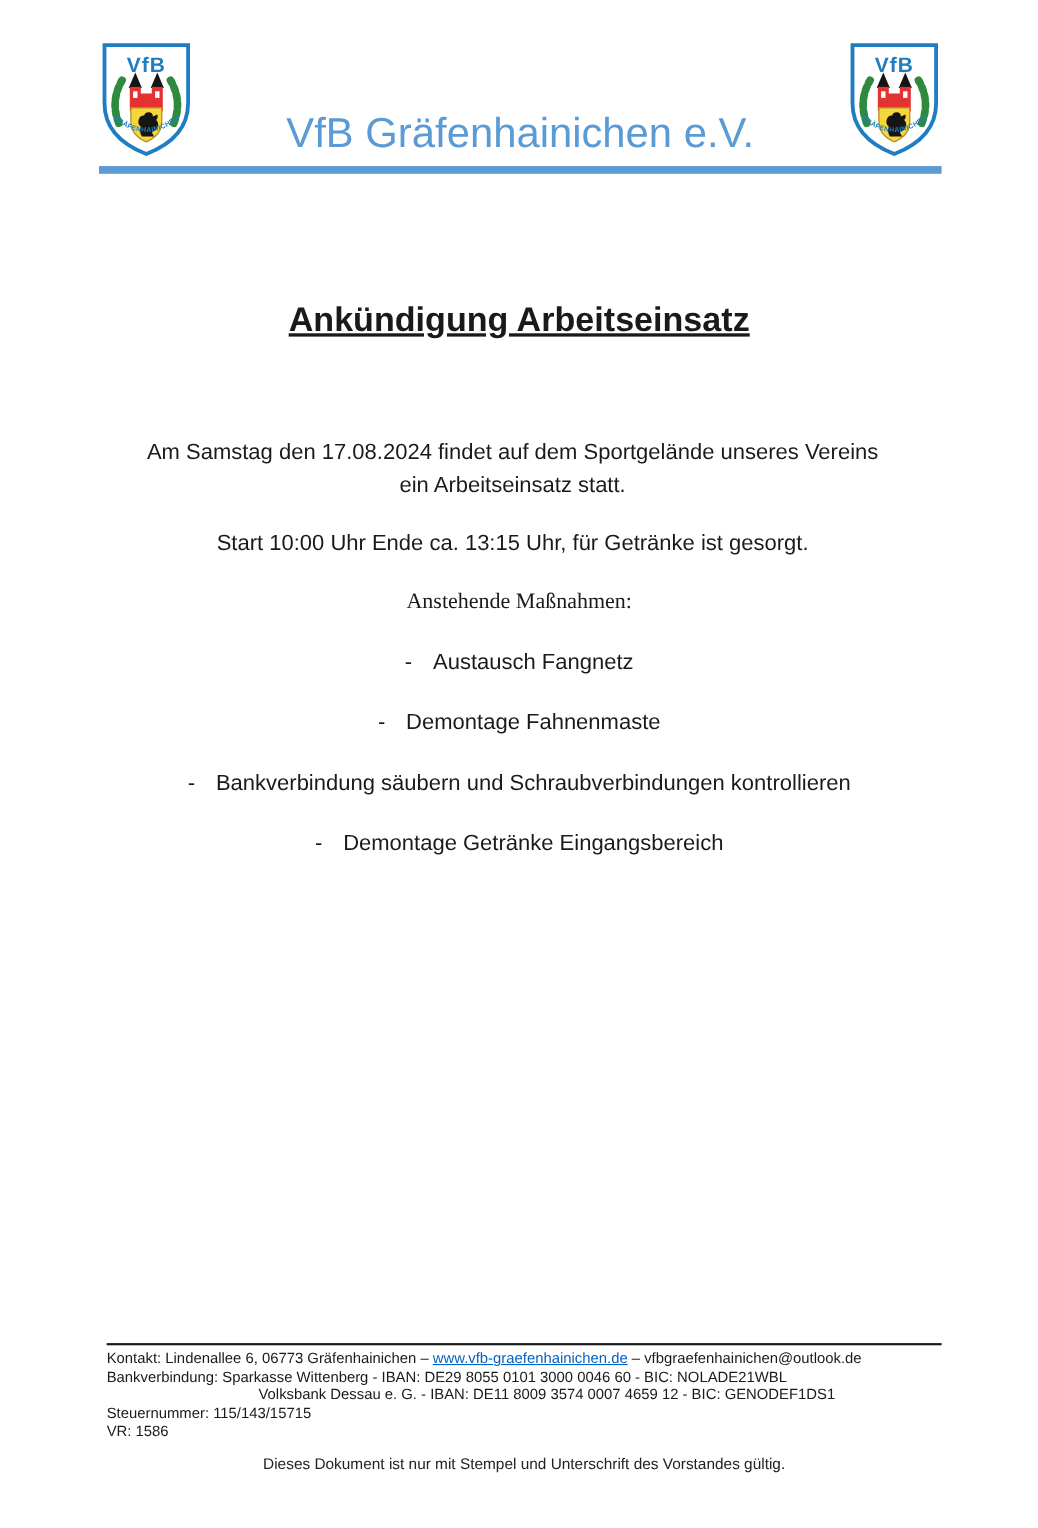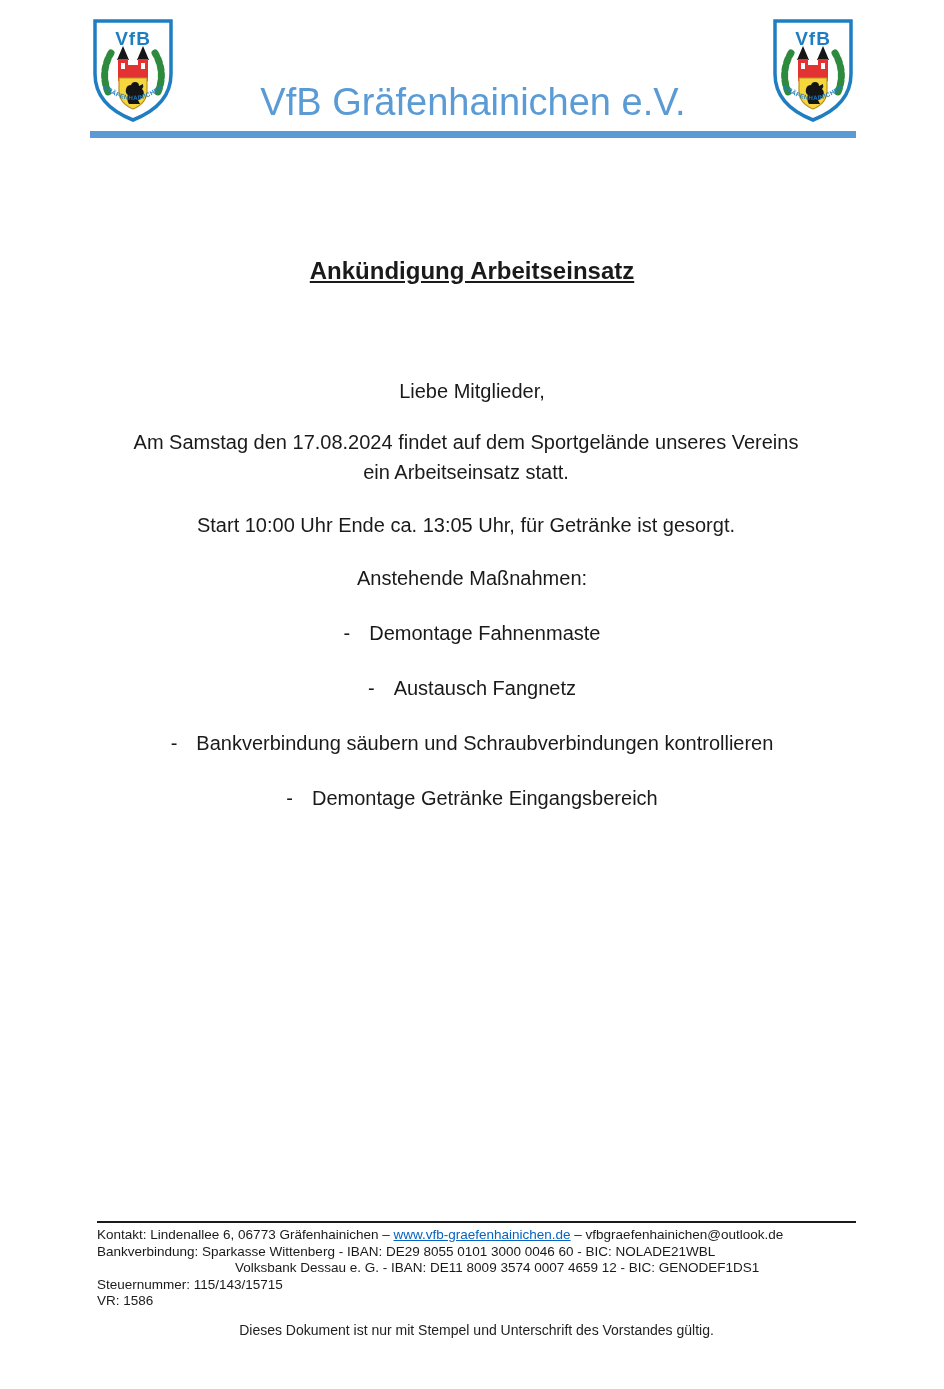--- a/index.html
+++ b/index.html
@@ -15,21 +15,21 @@
     background: #ffffff;
     font-family: "Liberation Sans", "DejaVu Sans", sans-serif;
     color: #1a1a1a;
     overflow: hidden;
   }
   
   .header {
     display: flex;
     align-items: flex-end;
     justify-content: space-between;
-    padding: 18px 88px 0 90px;
+    padding: 38px 88px 0 90px;
   }
   .logo { width: 86px; height: 106px; flex: 0 0 auto; }
   .club-title {
     flex: 1 1 auto;
     text-align: center;
     font-size: 38px;
     line-height: 44px;
     color: #5b9bd5;
     padding-bottom: 0;
     white-space: nowrap;
@@ -42,29 +42,29 @@
   
   .content {
     width: 705px;
     margin: 0 auto;
     text-align: center;
     font-size: 20px;
     line-height: 30px;
   }
   .doc-title {
     margin: 116px 0 88px 0;
-    font-size: 24px;
+    font-size: 31px;
     line-height: 34px;
     font-weight: bold;
     text-decoration: underline;
     text-align: center;
   }
   .salutation { margin: 0 0 21px 0; }
   .para { margin: 0 12px 23px 0; }
-  .measures-heading { margin: 0 0 25px 0; }
+  .measures-heading { margin: 0 0 25px 0; font-family: Liberation Serif, serif; }
   .measure { margin: 0 0 25px 0; }
   .measure .dash { display: inline-block; margin-right: 19px; }
   .closing { margin: 28px 0 0 0; }
   
   .footer {
     position: absolute;
     left: 97px;
     right: 88px;
     top: 1221px;
     border-top: 2px solid #1a1a1a;
@@ -133,32 +133,31 @@
     <div class="club-title">VfB Gräfenhainichen e.V.</div>
     <svg class="logo" viewBox="0 0 86 106">
       <use href="#crest"></use>
     </svg>
   </div>
   <div class="header-rule"></div>
 
   <div class="doc-title">Ankündigung Arbeitseinsatz</div>
 
   <div class="content">
-    <div class="salutation">Liebe Mitglieder,</div>
 
     <div id="paragraphs">
         <div class="para">Am Samstag den 17.08.2024 findet auf dem Sportgelände unseres Vereins ein Arbeitseinsatz statt.</div>
-        <div class="para">Start 10:00 Uhr Ende ca. 13:05 Uhr, für Getränke ist gesorgt.</div>
+        <div class="para">Start 10:00 Uhr Ende ca. 13:15 Uhr, für Getränke ist gesorgt.</div>
       </div>
 
     <div class="measures-heading">Anstehende Maßnahmen:</div>
 
     <div id="measures">
+        <div class="measure"><span class="dash">-</span><span>Austausch Fangnetz</span></div>
         <div class="measure"><span class="dash">-</span><span>Demontage Fahnenmaste</span></div>
-        <div class="measure"><span class="dash">-</span><span>Austausch Fangnetz</span></div>
         <div class="measure"><span class="dash">-</span><span>Bankverbindung säubern und Schraubverbindungen kontrollieren</span></div>
         <div class="measure"><span class="dash">-</span><span>Demontage Getränke Eingangsbereich</span></div>
       </div>
 
   </div>
 
   <div class="footer">
     <div><span>Kontakt: Lindenallee 6, 06773 Gräfenhainichen – </span><a class="site-link" href="#">www.vfb-graefenhainichen.de</a><span> – vfbgraefenhainichen@outlook.de</span></div>
     <div>Bankverbindung: Sparkasse Wittenberg -  IBAN: DE29 8055 0101 3000 0046 60 - BIC: NOLADE21WBL</div>
     <div class="indent">Volksbank Dessau e. G. - IBAN: DE11 8009 3574 0007 4659 12 - BIC: GENODEF1DS1</div>

